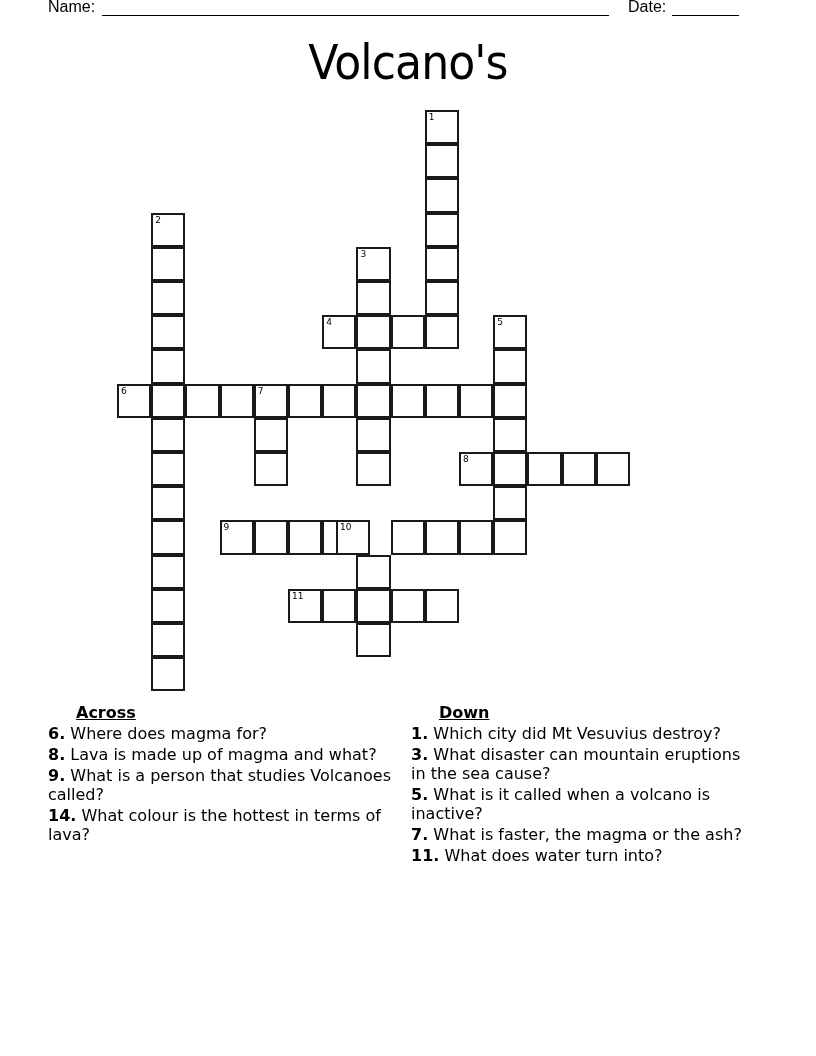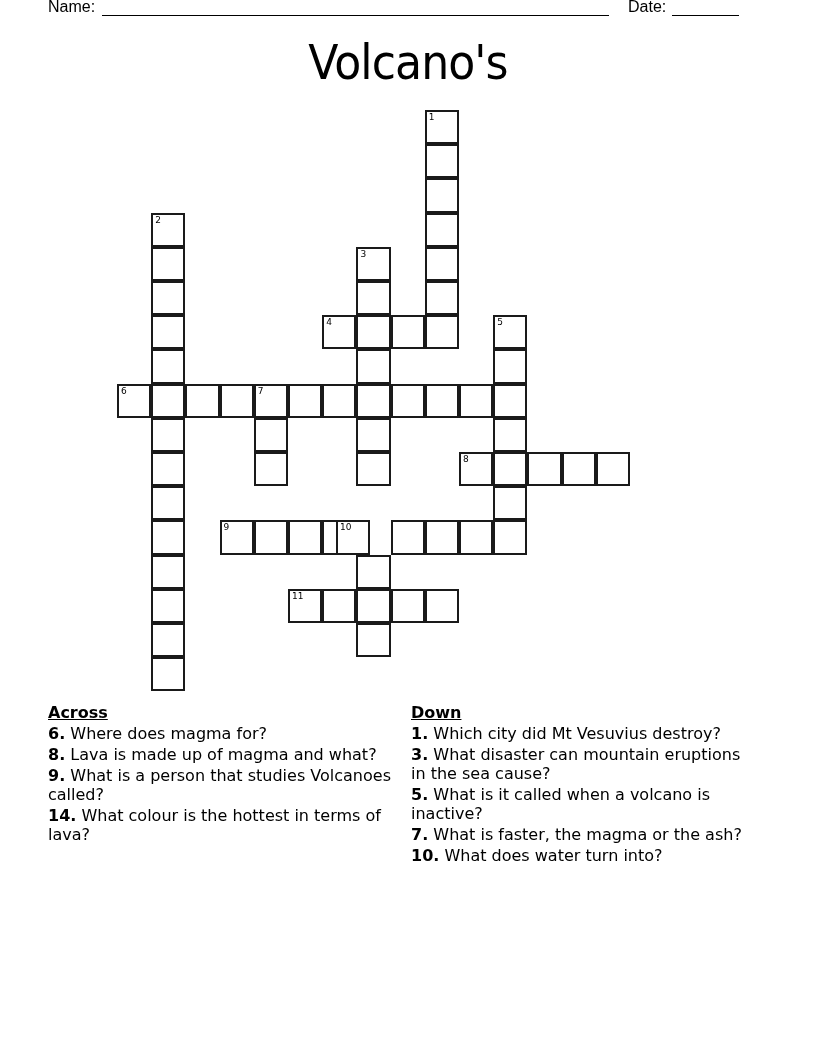--- a/index.html
+++ b/index.html
@@ -22,21 +22,21 @@
     position: absolute; width: 34.2px; height: 34.2px; box-sizing: border-box;
     border: 2px solid #1a1a1a; background: #fff;
   }
   .cell-num {
     position: absolute; top: 1px; left: 2px;
     font-family: "DejaVu Sans", sans-serif; font-size: 9px; line-height: 9px;
   }
   .clues { position: absolute; top: 703px; font-family: "DejaVu Sans", sans-serif; font-size: 16px; line-height: 19px; }
   .clues.across { left: 48px; width: 350px; }
   .clues.down { left: 411px; width: 345px; }
-  .clues-heading { font-weight: bold; text-decoration: underline; margin-bottom: 2px; }
+  .clues-heading { font-weight: bold; text-decoration: underline; margin-bottom: 2px; margin-left: 28px; }
   .clue { margin-bottom: 2px; }
   .clue-num { font-weight: bold; }
 </style>
 </head>
 <body>
 
 <div class="header-line">
   <span class="name-label">Name:</span>
   <div class="name-line"></div>
   <span class="date-label">Date:</span>
@@ -144,14 +144,14 @@
   <div class="clue"><span class="clue-num">9.</span> <span>What is a person that studies Volcanoes called?</span></div>
   <div class="clue"><span class="clue-num">14.</span> <span>What colour is the hottest in terms of lava?</span></div>
 </div>
 
 <div class="clues down">
   <div class="clues-heading">Down</div>
   <div class="clue"><span class="clue-num">1.</span> <span>Which city did Mt Vesuvius destroy?</span></div>
   <div class="clue"><span class="clue-num">3.</span> <span>What disaster can mountain eruptions in the sea cause?</span></div>
   <div class="clue"><span class="clue-num">5.</span> <span>What is it called when a volcano is inactive?</span></div>
   <div class="clue"><span class="clue-num">7.</span> <span>What is faster, the magma or the ash?</span></div>
-  <div class="clue"><span class="clue-num">10.</span> <span>What does water turn into?</span></div>
+  <div class="clue"><span class="clue-num">11.</span> <span>What does water turn into?</span></div>
 </div>
 
 </body></html>

